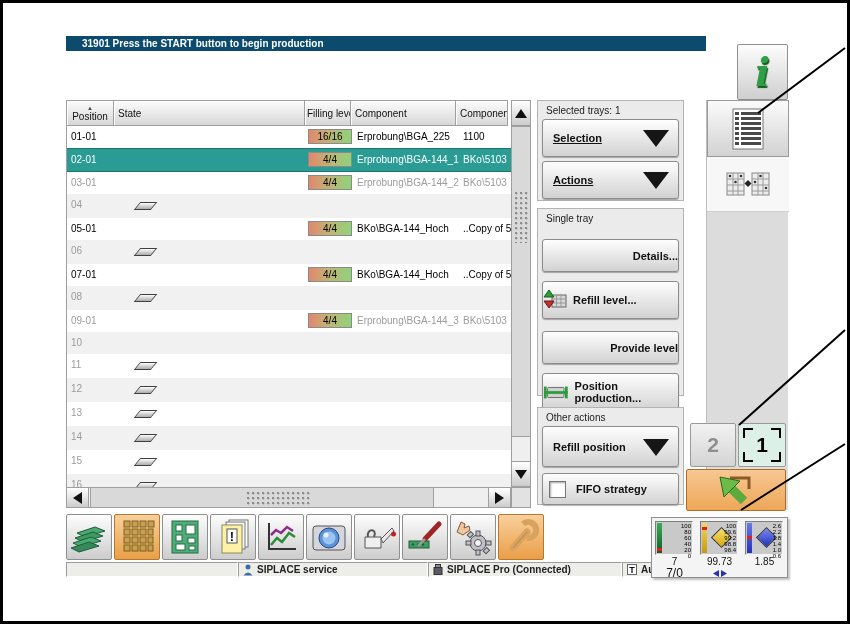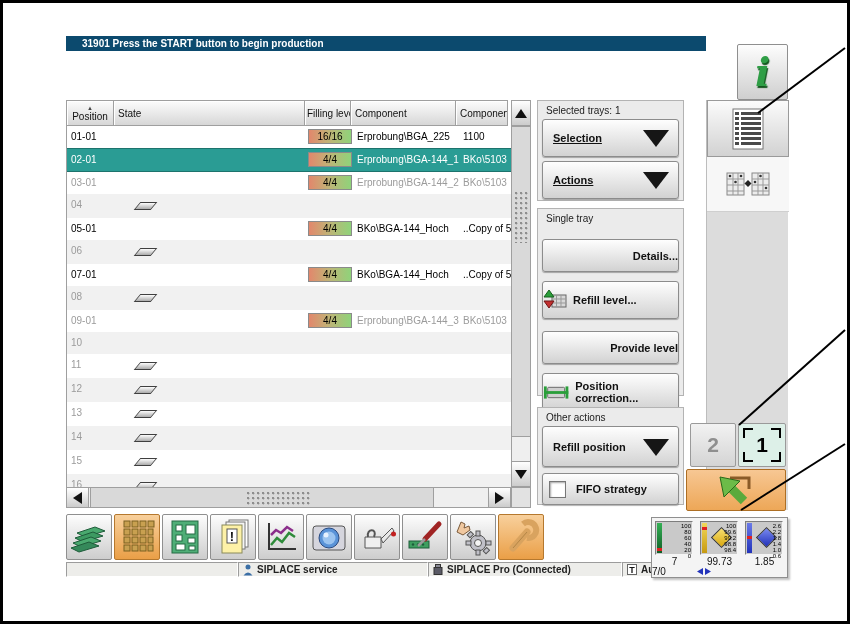--- a/index.html
+++ b/index.html
@@ -109,21 +109,21 @@
   .gbar{position:absolute;left:1px;top:1px;bottom:1px;width:5px;}
   .gbar.green{background:linear-gradient(#35b055,#0f5e26);} .gbar.yellow{background:linear-gradient(#f2d85a,#c79a10);}
   .gbar.blue{background:linear-gradient(#6a7ae8,#2233bb);}
   .gmark{position:absolute;left:0;width:5px;height:3px;background:#e02020;}
   .ticks{position:absolute;right:1px;top:1px;bottom:1px;display:flex;flex-direction:column;
          justify-content:space-between;align-items:flex-end;font-size:6px;line-height:6px;color:#000;}
   .diamond{position:absolute;left:13px;top:8px;width:15px;height:15px;transform:rotate(45deg);border:1px solid #333;box-sizing:border-box;}
   .diamond.yellow{background:linear-gradient(135deg,#f7e070,#d9a810);}
   .diamond.blue{background:linear-gradient(135deg,#7a8af0,#2030b8);}
   .gval{position:absolute;left:0;right:0;top:38px;text-align:center;font-size:10px;color:#111;}
-  .gsub{position:absolute;left:0;right:0;top:48px;text-align:left;font-size:10px;color:#111;}
+  .gsub{position:absolute;left:0;right:0;top:48px;text-align:center;font-size:12px;color:#111;}
   #callouts{position:absolute;left:0;top:0;z-index:40;pointer-events:none;}
 </style>
 </head>
 <body>
 
 <div id="frame"></div>
 
 <div class="msgbar">31901 Press the START button to begin production</div>
 
 <div class="info-btn">
@@ -388,21 +388,21 @@
   <div class="gbtn center" id="btn-provide">
     <span>Provide level</span>
   </div>
   <div class="gbtn icon" id="btn-poscorr">
     <svg width="28" height="17" viewBox="0 0 28 17">
       <rect x="5" y="3" width="18" height="11" rx="1" fill="#d0d0d0" stroke="#666"></rect>
       <line x1="1" y1="8.5" x2="27" y2="8.5" stroke="#2a9e3a" stroke-width="3"></line>
       <line x1="2.5" y1="2" x2="2.5" y2="15" stroke="#2a9e3a" stroke-width="3"></line>
       <line x1="25.5" y1="2" x2="25.5" y2="15" stroke="#2a9e3a" stroke-width="3"></line>
     </svg>
-    <span>Position correction...</span>
+    <span>Position production...</span>
   </div>
 </div>
 
 <div class="grp" id="grp3">
   <div class="glabel">Other actions</div>
   <div class="gbtn left" id="btn-refillpos">
     <span>Refill position</span>
     <span class="tri"></span>
   </div>
   <div class="gbtn" id="btn-fifo">

